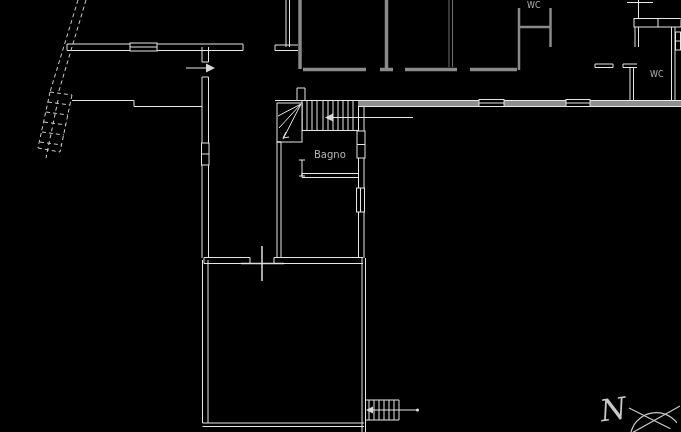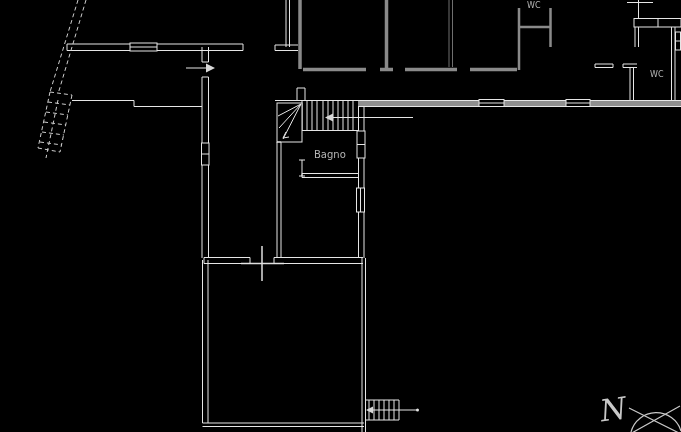--- a/index.html
+++ b/index.html
@@ -1,17 +1,17 @@
 <!DOCTYPE html>
 <html><head>
 <meta charset="utf-8">
 <style>
   html,body{margin:0;padding:0;background:#000;}
   #stage{position:relative;width:681px;height:432px;background:#000;overflow:hidden;
-         font-family:"DejaVu Sans", sans-serif;}
+         font-family:"DejaVu Sans", sans-serif;border-radius:22px;}
   svg{position:absolute;left:0;top:0;display:block;}
   .w1{stroke:#e6e6e6;stroke-width:1;fill:none;}
   .w1f{stroke:#e6e6e6;stroke-width:1;fill:#000;}
   .thick{stroke:#8a8a8a;stroke-width:3.5;fill:none;}
   .thick2{stroke:#8a8a8a;stroke-width:2.5;fill:none;}
   .thin2{stroke:#6f6f6f;stroke-width:1;fill:none;}
   .dash{stroke:#cfcfcf;stroke-width:1;fill:none;stroke-dasharray:4 3;}
   .grayfill{fill:#8f8f8f;stroke:none;}
   .lbl{fill:#b5b5b5;}
   .lbl-small{font-size:8px;}

